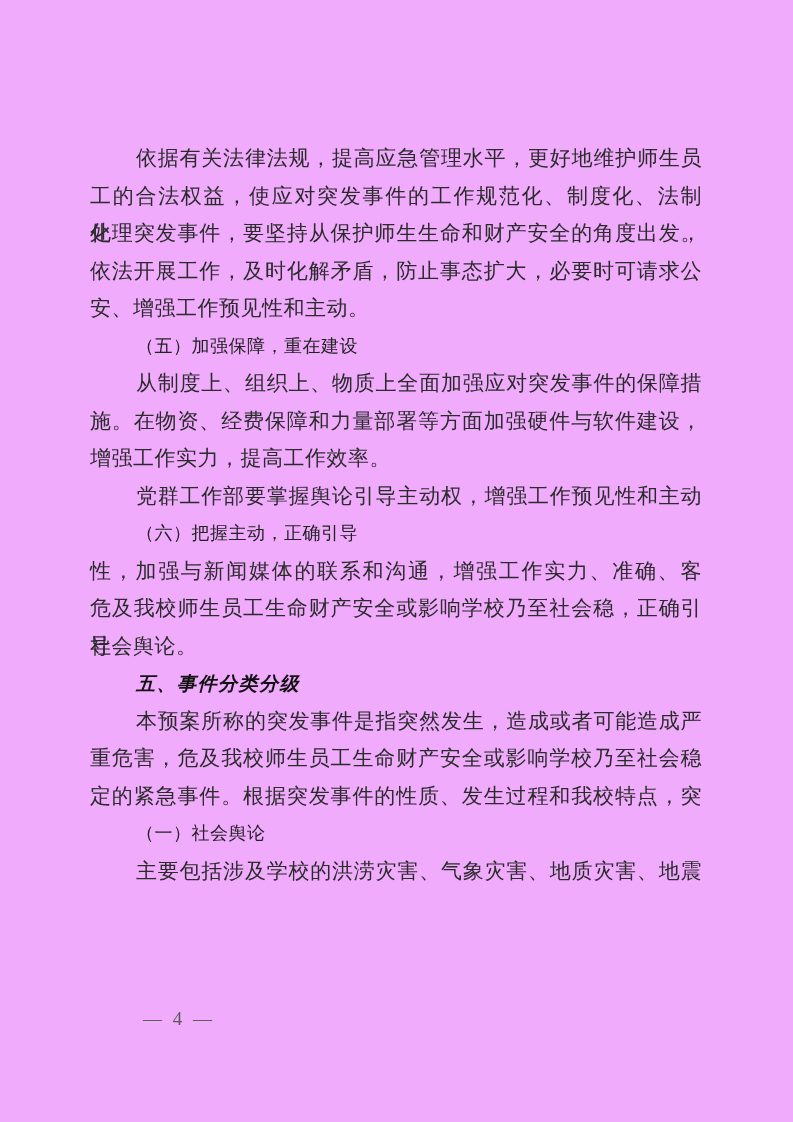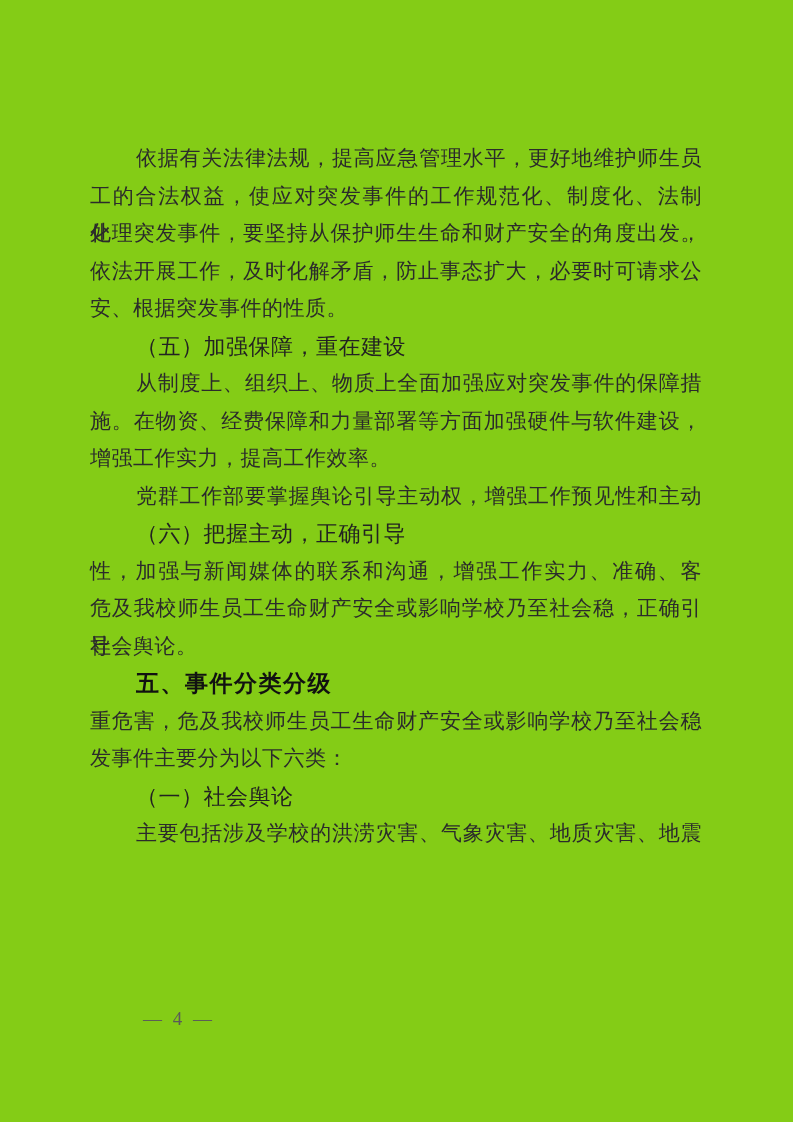--- a/index.html
+++ b/index.html
@@ -4,21 +4,21 @@
 <style>
   html, body {
     margin: 0;
     padding: 0;
     background: #ffffff;
   }
   .page {
     position: relative;
     width: 793px;
     height: 1122px;
-    background: #84cc16;
+    background: #f0abfc;
     overflow: hidden;
     font-family: "Liberation Serif", "DejaVu Serif", serif;
     color: #262626;
   }
   .doc-body {
     position: absolute;
     left: 90px;
     top: 140px;
     width: 612px;
   }
@@ -32,59 +32,61 @@
     color: #2b2b2b;
   }
   .line.full {
     white-space: normal;
     text-align-last: justify;
   }
   .line.indent {
     text-indent: 46px;
   }
   .line.sub-heading {
-    font-size: 22px;
+    font-size: 18px;
     color: #222222;
   }
   .line.section-heading {
     font-family: "Liberation Sans", "DejaVu Sans", sans-serif;
     font-weight: bold;
-    font-size: 23px;
+    font-size: 19px;
     letter-spacing: 1.5px;
     color: #111111;
+    font-style: italic;
   }
   .page-number {
     position: absolute;
     left: 143px;
     top: 1008px;
     font-size: 19px;
     letter-spacing: 3px;
     color: #5a5a5a;
     font-family: "Liberation Serif", "DejaVu Serif", serif;
   }
 </style>
 </head>
 <body>
 
 <div class="page">
   <div class="doc-body">
       <div class="line indent full">依据有关法律法规，提高应急管理水平，更好地维护师生员</div>
       <div class="line full">工的合法权益，使应对突发事件的工作规范化、制度化、法制化。</div>
       <div class="line full">处理突发事件，要坚持从保护师生生命和财产安全的角度出发，</div>
       <div class="line full">依法开展工作，及时化解矛盾，防止事态扩大，必要时可请求公</div>
-      <div class="line">安、根据突发事件的性质。</div>
+      <div class="line">安、增强工作预见性和主动。</div>
       <div class="line indent sub-heading">（五）加强保障，重在建设</div>
       <div class="line indent full">从制度上、组织上、物质上全面加强应对突发事件的保障措</div>
       <div class="line full">施。在物资、经费保障和力量部署等方面加强硬件与软件建设，</div>
       <div class="line">增强工作实力，提高工作效率。</div>
       <div class="line indent full">党群工作部要掌握舆论引导主动权，增强工作预见性和主动</div>
       <div class="line indent sub-heading">（六）把握主动，正确引导</div>
       <div class="line full">性，加强与新闻媒体的联系和沟通，增强工作实力、准确、客</div>
       <div class="line full">危及我校师生员工生命财产安全或影响学校乃至社会稳，正确引导</div>
       <div class="line">社会舆论。</div>
       <div class="line indent section-heading">五、事件分类分级</div>
+      <div class="line indent full">本预案所称的突发事件是指突然发生，造成或者可能造成严</div>
       <div class="line full">重危害，危及我校师生员工生命财产安全或影响学校乃至社会稳</div>
-      <div class="line">发事件主要分为以下六类：</div>
+      <div class="line full">定的紧急事件。根据突发事件的性质、发生过程和我校特点，突</div>
       <div class="line indent sub-heading">（一）社会舆论</div>
       <div class="line indent full">主要包括涉及学校的洪涝灾害、气象灾害、地质灾害、地震</div>
     </div>
   <div class="page-number">— 4 —</div>
 </div>
 
 </body></html>

